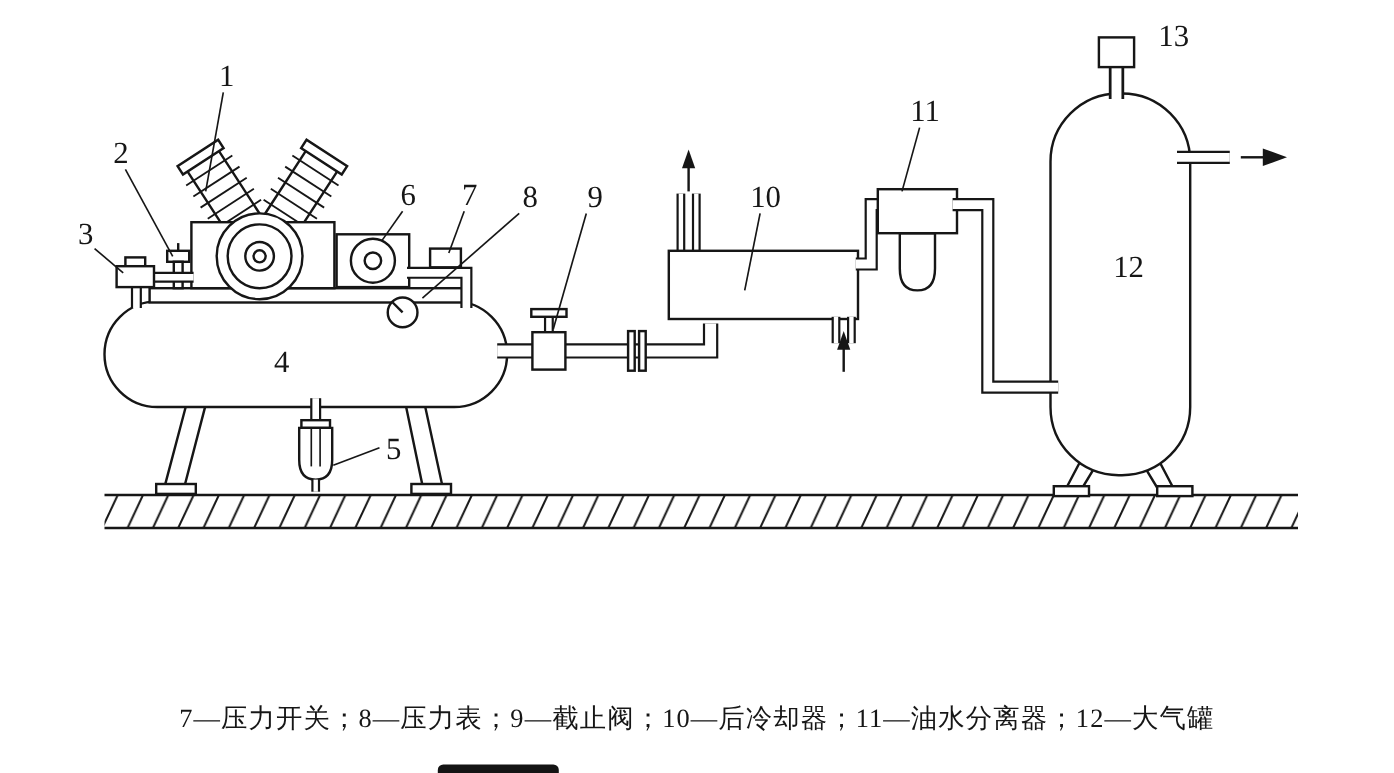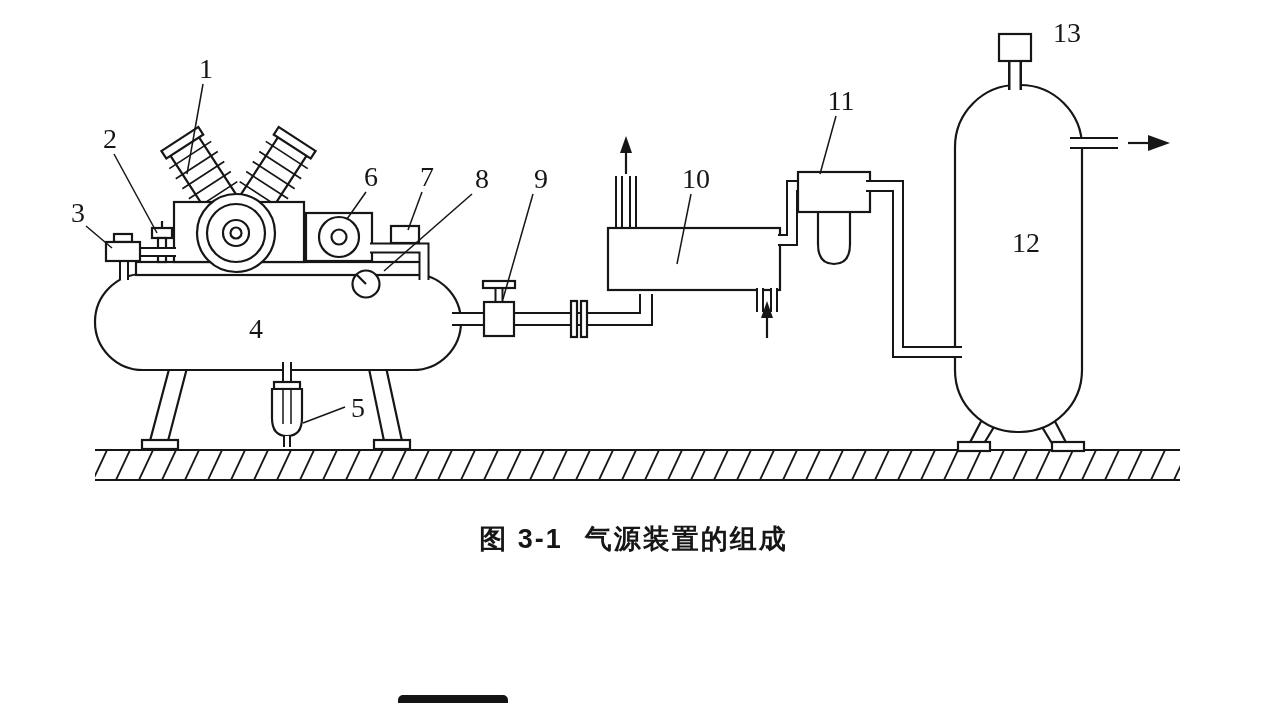--- a/index.html
+++ b/index.html
@@ -239,19 +239,17 @@
       <text class="num" x="427" y="186">7</text>
       <text class="num" x="482" y="188">8</text>
       <text class="num" x="541" y="188">9</text>
       <text class="num" x="696" y="188">10</text>
       <text class="num" x="841" y="110">11</text>
       <text class="num" x="1026" y="252">12</text>
       <text class="num" x="1067" y="42">13</text>
     </g>
   </svg>
 
-  <div class="caption">
-    <span>图 3-1</span><span class="cap-title">气源装置的组成</span>
-  </div>
-
+
+  <div class="legend l2">7—压力开关；8—压力表；9—截止阀；10—后冷却器；11—油水分离器；12—大气罐</div>
 
   <div class="artifact"></div>
 </div>
 
 </body></html>

